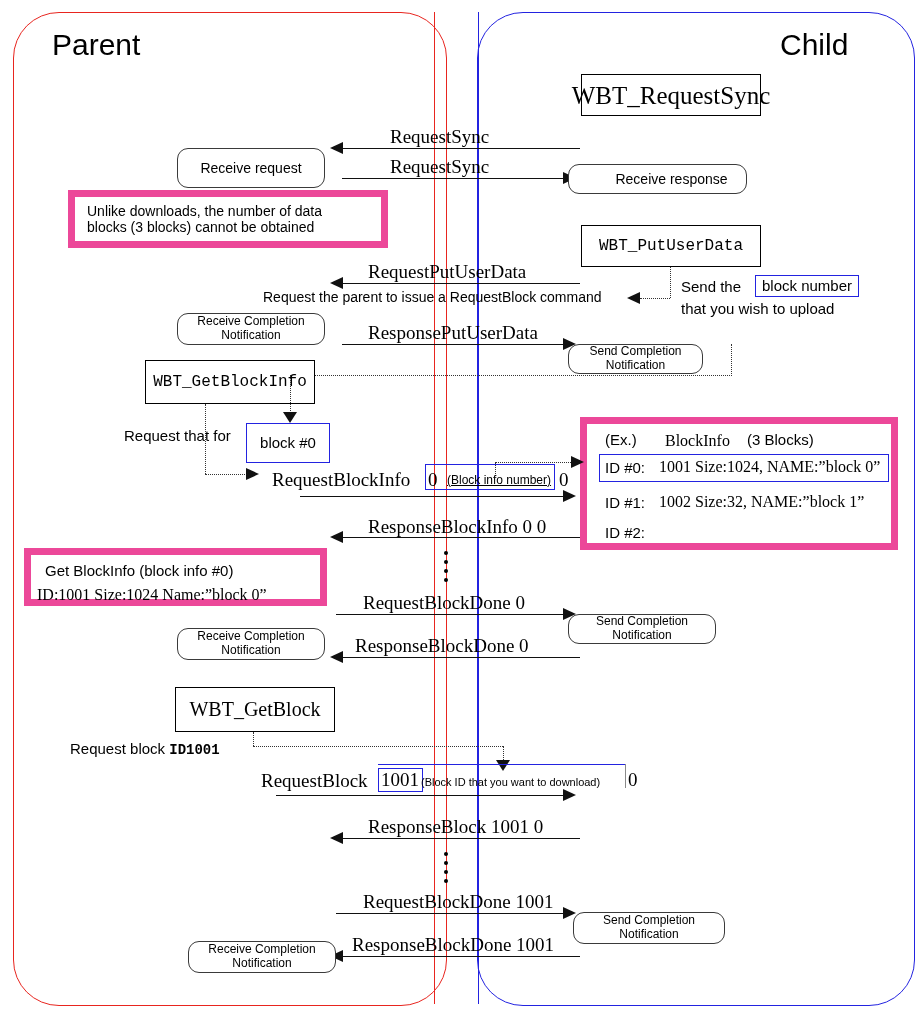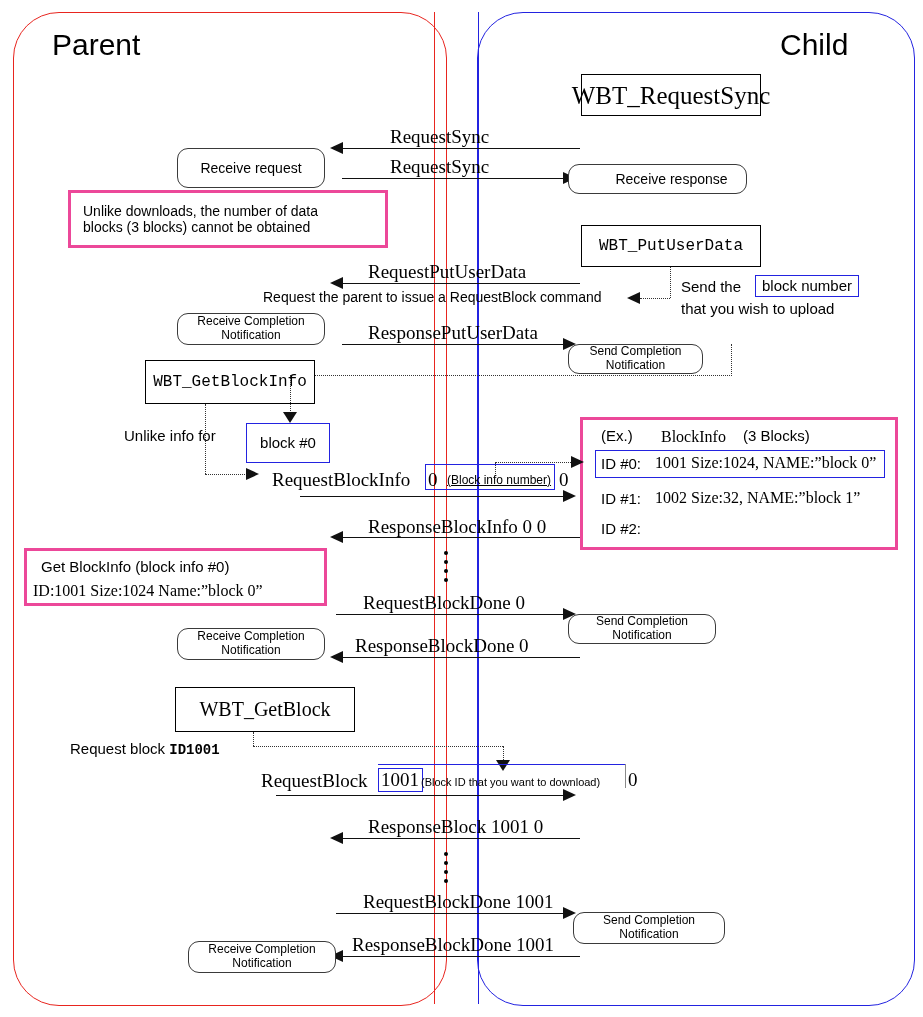--- a/index.html
+++ b/index.html
@@ -55,21 +55,21 @@
     box-sizing:border-box;
     display:flex;
     align-items:center;
     justify-content:center;
     text-align:center;
     background:#fff;
     line-height:1.16;
   }
   .box-sq{ border:1px solid #000; }
   .box-round{ border:1px solid #3a3a3a; border-radius:11px; }
-  .box-green{ border:3px solid #ec4899; }
+  .box-green{ border:7px solid #ec4899; }
   .box-blue{ border:1.4px solid #2323e0; }
 
   .serif{ font-family:"Liberation Serif", serif; }
   .mono{ font-family:"Liberation Mono", monospace; }
   .sans{ font-family:"Liberation Sans", sans-serif; }
 
   
   .arrow-line{
     position:absolute;
     height:0;
@@ -198,21 +198,21 @@
 
   <div class="dot-v" style="left:731px;top:344px;height:32px;"></div>
   <div class="dot-h" style="left:313px;top:375px;width:419px;"></div>
 
   <div class="box box-sq mono" style="left:145px;top:360px;width:170px;height:44px;font-size:16px;">WBT_GetBlockInfo</div>
 
   <div class="dot-v" style="left:205px;top:404px;height:70px;"></div>
   <div class="dot-v" style="left:290px;top:375px;height:42px;"></div>
   <div class="arrow-head ah-down" style="left:283px;top:412px;"></div>
 
-  <div class="note-label" style="left:124px;top:427px;font-size:15px;">Unlike info for</div>
+  <div class="note-label" style="left:124px;top:427px;font-size:15px;">Request that for</div>
   <div class="box box-blue sans" style="left:246px;top:423px;width:84px;height:40px;font-size:15px;">block #0</div>
 
   <div class="dot-h" style="left:205px;top:474px;width:42px;"></div>
   <div class="arrow-head ah-right" style="left:246px;top:468px;"></div>
 
   <div class="box box-green" style="left:580px;top:417px;width:318px;height:133px;display:block;padding:0;">
     <div style="position:relative;width:100%;height:100%;">
       <span class="sans" style="position:absolute;left:18px;top:7px;font-size:15px;">(Ex.)</span>
       <span class="serif" style="position:absolute;left:78px;top:8px;font-size:16px;">BlockInfo</span>
       <span class="sans" style="position:absolute;left:160px;top:7px;font-size:15px;">(3 Blocks)</span>
@@ -267,21 +267,21 @@
 
   <div class="box box-round sans" style="left:177px;top:628px;width:148px;height:32px;flex-direction:column;font-size:12px;">
     <span>Receive Completion</span>
     <span>Notification</span>
   </div>
 
   <div class="msg-label" style="left:355px;top:635px;">ResponseBlockDone 0</div>
   <div class="arrow-line" style="left:342px;top:657px;width:238px;"></div>
   <div class="arrow-head ah-left" style="left:330px;top:651px;"></div>
 
-  <div class="box box-sq serif" style="left:175px;top:687px;width:180px;height:45px;font-size:20px;">WBT_GetBlock</div>
+  <div class="box box-sq serif" style="left:175px;top:687px;width:160px;height:45px;font-size:20px;">WBT_GetBlock</div>
 
   <div style="position:absolute;left:70px;top:740px;font-size:15px;font-family:'Liberation Sans',sans-serif;white-space:nowrap;">
     <span>Request block </span><span class="mono" style="font-size:14px;font-weight:bold;">ID1001</span>
   </div>
 
   <div class="dot-v" style="left:253px;top:732px;height:14px;"></div>
   <div class="dot-h" style="left:253px;top:746px;width:250px;"></div>
   <div class="dot-v" style="left:503px;top:746px;height:18px;"></div>
   <div class="arrow-head ah-down" style="left:496px;top:760px;"></div>
 

